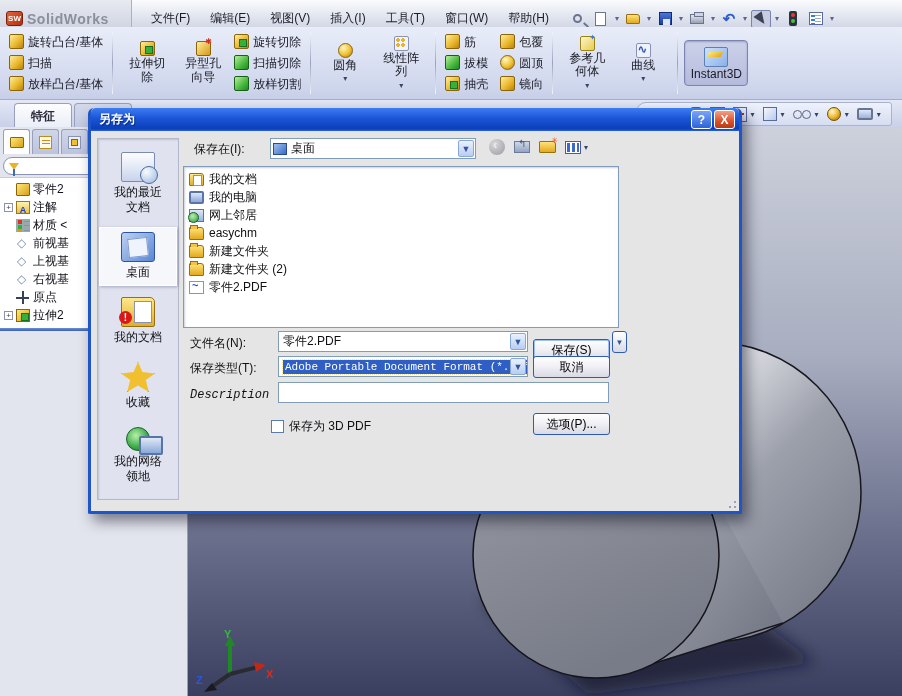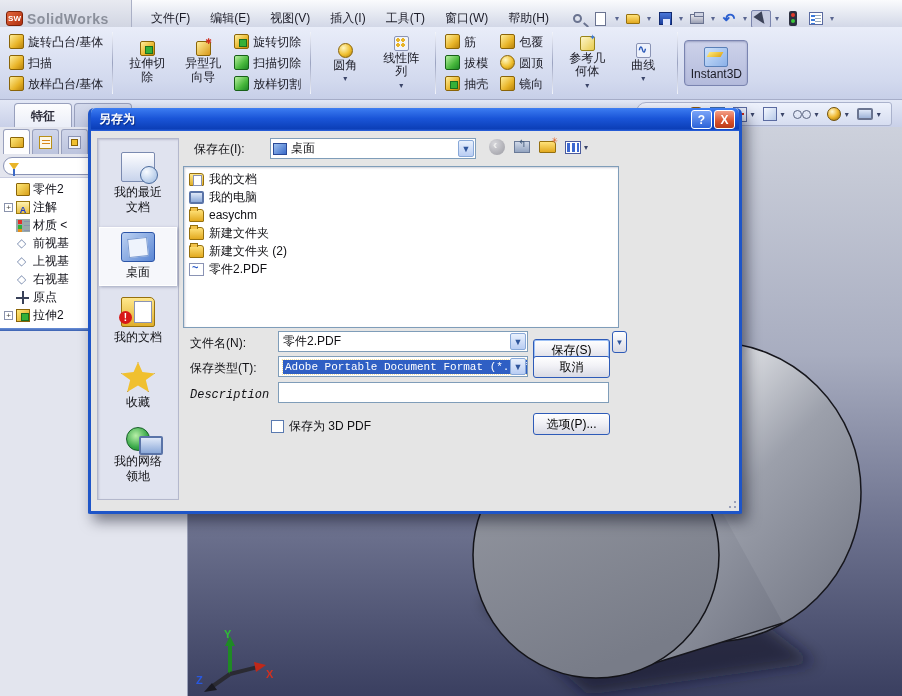--- a/index.html
+++ b/index.html
@@ -588,20 +588,24 @@
           <div class="frow">
             <span class="ficon fi-docs"></span>
             <span>我的文档</span>
           </div>
 
           <div class="frow">
             <span class="ficon fi-pc"></span>
             <span>我的电脑</span>
           </div>
 
+          <div class="frow">
+            <span class="ficon fi-net"></span>
+            <span>网上邻居</span>
+          </div>
 
           <div class="frow">
             <span class="ficon fi-folder"></span>
             <span>easychm</span>
           </div>
 
           <div class="frow">
             <span class="ficon fi-folder"></span>
             <span>新建文件夹</span>
           </div>

